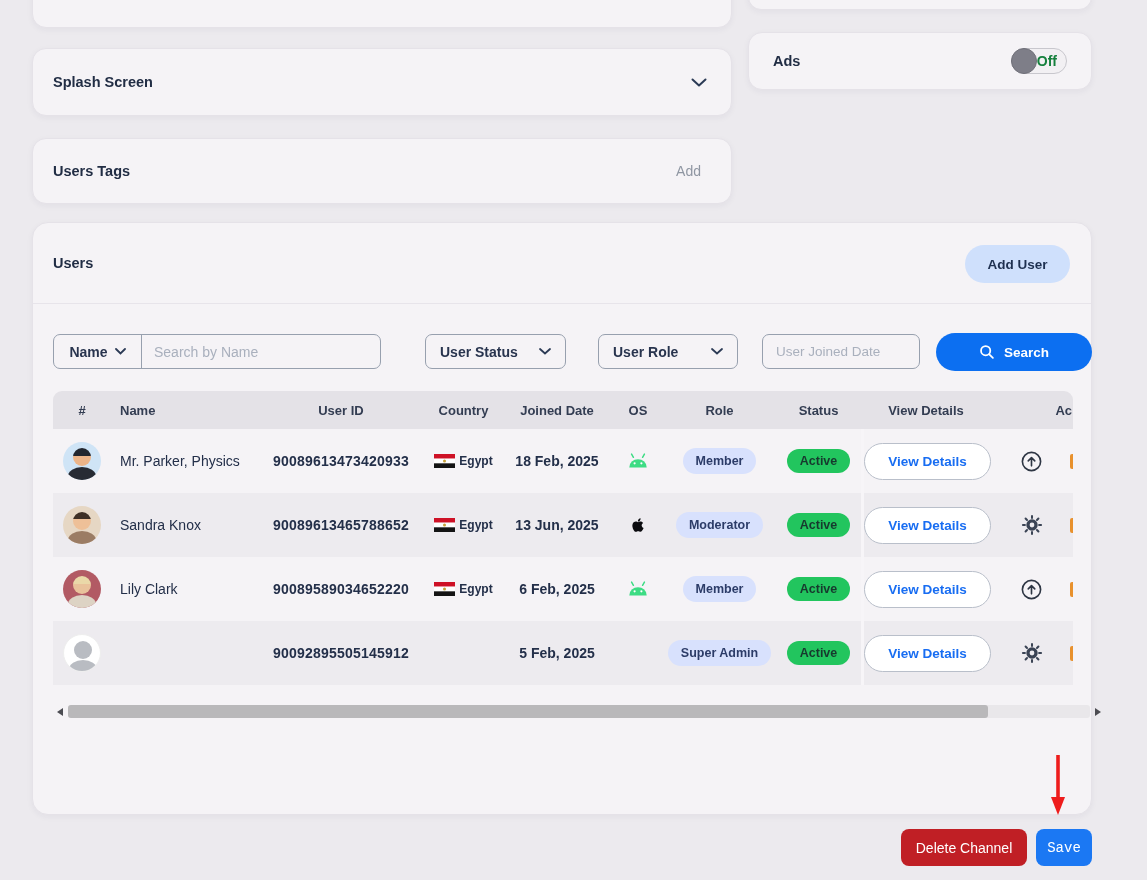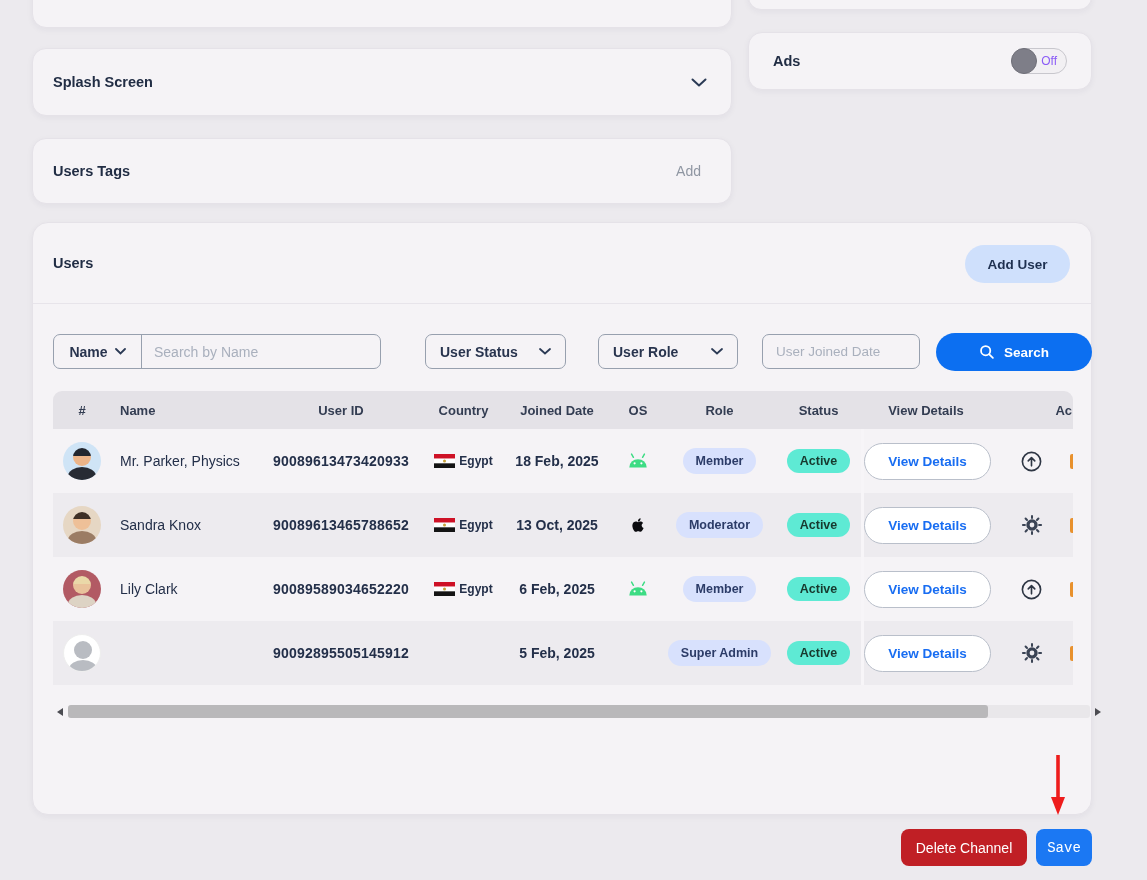--- a/index.html
+++ b/index.html
@@ -24,21 +24,21 @@
   #top-partial-left { left:32px; top:-22px; width:700px; height:50px; }
   #top-partial-right { left:748px; top:-16px; width:344px; height:26px; }
 
   
   #splash-card { left:32px; top:48px; width:700px; height:68px; display:flex; align-items:center; padding:0 24px 0 20px; justify-content:space-between; }
 
   
   #ads-card { left:748px; top:32px; width:344px; height:58px; display:flex; align-items:center; justify-content:space-between; padding:0 24px;gap:28px; }
   .toggle { width:56px; height:26px; border:1.5px solid #c8c7cd; background:#f2f0f3; border-radius:14px; position:relative; display:flex; align-items:center; justify-content:flex-end; padding-right:9px; }
   .toggle-knob { position:absolute; left:-1px; top:-1.5px; width:26px; height:26px; border-radius:50%; background:#7e7e88; border:1px solid #6f6f78; }
-  .toggle-label { font-size:12px; color:#8b5cf6; font-weight:400; }
+  .toggle-label { font-size:14px; color:#15803d; font-weight:700; }
 
   
   #users-tags-card { left:32px; top:138px; width:700px; height:66px; display:flex; align-items:center; justify-content:space-between; padding:0 30px 0 20px; }
   .add-link { font-size:14px; color:#8f96a2; }
 
   
   #users-card { left:32px; top:222px; width:1060px; height:593px; border-radius:16px; }
   #users-title { position:absolute; left:20px; top:32px; }
   #add-user-btn { position:absolute; right:21px; top:22px; width:105px; height:38px; background:#cfe0fc; border:none; border-radius:19px; font-family:inherit; font-size:13.5px; font-weight:600; color:#1e3050; cursor:pointer; }
   #users-header-divider { position:absolute; left:0; top:80px; width:100%; height:1px; background:#e7e4ea; }
@@ -71,21 +71,21 @@
   .cell { display:flex; align-items:center; justify-content:center; font-size:14px; color:#232f49; }
   .cell-avatar { justify-content:center; }
   .cell-name { justify-content:flex-start; padding-left:9px; font-weight:400; font-size:14px; }
   .cell-id { font-weight:600; letter-spacing:.2px; }
   .cell-country { gap:4px; }
   .country-label { font-size:12px; font-weight:700; }
   .cell-date { font-weight:600; }
   .col-view { border-left:3px solid #f7f5f8; align-self:stretch; display:flex; align-items:center; justify-content:center; }
   .view-btn { width:128px; height:37px; background:#fff; border:1px solid #b9bfca; border-radius:19px; color:#186df2; font-family:inherit; font-size:13.5px; font-weight:700; cursor:pointer; }
   .badge-role { background:#d8e1fd; color:#2c3c68; font-size:12.5px; font-weight:600; padding:6px 13px; border-radius:14px; white-space:nowrap; }
-  .badge-status { background:#5eead4; color:#17392e; font-size:12.5px; font-weight:700; padding:5px 13px; border-radius:13px; }
+  .badge-status { background:#22c55e; color:#17392e; font-size:12.5px; font-weight:700; padding:5px 13px; border-radius:13px; }
   .cell-actions { position:relative; height:100%; }
   .action-btn { background:none; border:none; cursor:pointer; display:flex; align-items:center; justify-content:center; padding:0; }
   .clipped-icon { position:absolute; right:0; top:25px; width:3px; height:15px; background:#e8912d; border-radius:2px 0 0 2px; }
 
   
   .avatar { width:38px; height:38px; border-radius:50%; position:relative; overflow:hidden; }
   .avatar::before { content:""; position:absolute; left:10px; top:6px; width:18px; height:18px; border-radius:50%; }
   .avatar::after { content:""; position:absolute; left:5px; top:25px; width:28px; height:18px; border-radius:50% 50% 0 0; }
   .avatar--male-suit { background:#cfe4f6; }
   .avatar--male-suit::before { background:linear-gradient(to bottom,#22262e 42%,#ecb488 42%); }
@@ -267,21 +267,21 @@
       <span class="icon flag" style="display: inline-flex;">
         <svg width="21" height="14" viewBox="0 0 21 14">
                 <rect width="21" height="4.67" fill="#ce1126"></rect>
                 <rect y="4.67" width="21" height="4.67" fill="#fff"></rect>
                 <rect y="9.33" width="21" height="4.67" fill="#141414"></rect>
                 <circle cx="10.5" cy="7" r="1.5" fill="#c8a13a"></circle>
               </svg>
       </span>
       <span class="country-label">Egypt</span>
     </div>
-    <div class="cell cell-date c5">13 Oct, 2025</div>
+    <div class="cell cell-date c5">13 Jun, 2025</div>
     <div class="cell c6 os-wrap">
 
       <span class="icon os-apple" style="display: inline-flex;">
         <svg width="17" height="20" viewBox="0 0 24 24">
           <path fill="#0b0b0f" d="M16.4 12.7c0-2.4 2-3.6 2.1-3.7-1.1-1.7-2.9-1.9-3.5-1.9-1.5-.2-2.9.9-3.7.9-.8 0-1.9-.9-3.2-.86-1.6 0-3.1 1-4 2.4-1.7 3-.4 7.3 1.2 9.7.8 1.2 1.8 2.5 3.1 2.4 1.2-.05 1.7-.8 3.2-.8 1.5 0 1.9.8 3.2.77 1.3 0 2.2-1.2 3-2.4.9-1.4 1.3-2.7 1.3-2.8-.03-.01-2.6-1-2.7-3.9z"></path>
           <path fill="#0b0b0f" d="M14 5.6c.7-.8 1.1-1.9 1-3-1 .04-2.1.65-2.8 1.4-.6.7-1.2 1.9-1 3 1.1.1 2.2-.6 2.8-1.4z"></path>
         </svg>
       </span>
     </div>
     <div class="cell c7">

